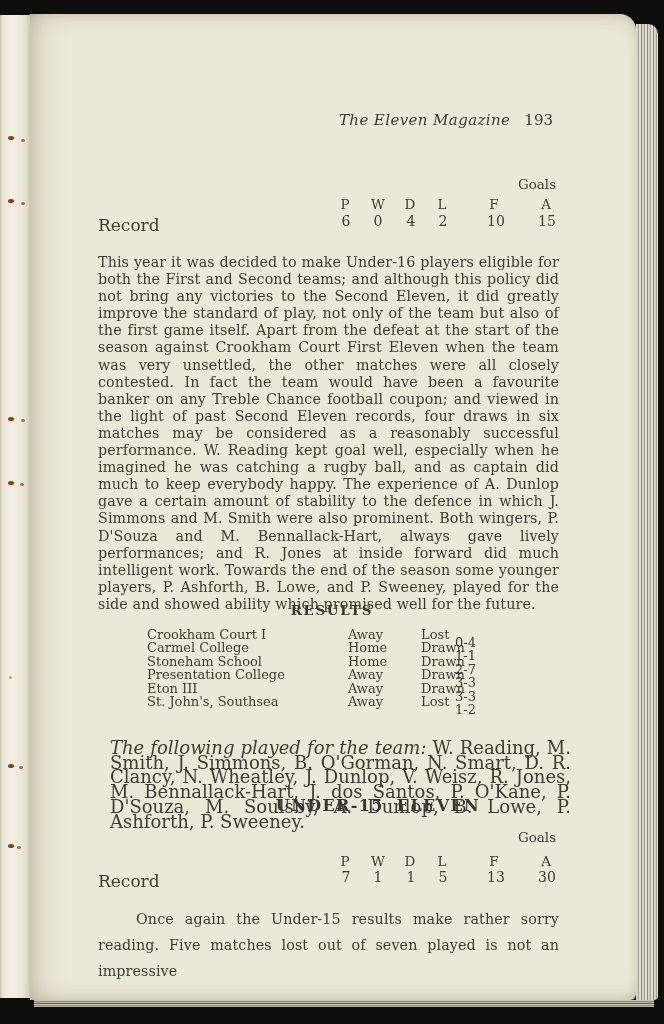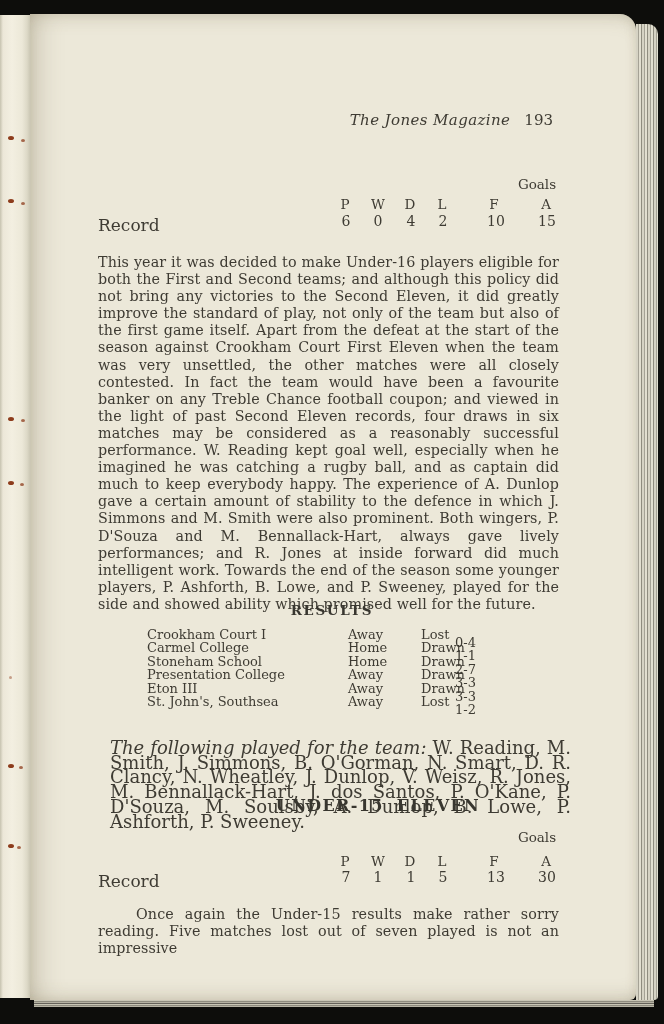--- a/index.html
+++ b/index.html
@@ -64,21 +64,21 @@
   .tc{position:absolute;transform:translateX(-50%);font-size:13.5px;white-space:nowrap;}
   .tv{position:absolute;transform:translateX(-50%);font-size:14px;white-space:nowrap;}
   .lbl{position:absolute;left:98px;font-size:17px;}
   .body-par{
     position:absolute;left:98px;width:461px;
     font-size:14.3px;line-height:17.1px;text-align:justify;
     letter-spacing:.1px;
     margin-top:8px;
   }
   .body1{top:246px;}
-  .body2{top:898px;line-height:17px;text-indent:38px;text-align-last:justify;}
+  .body2{top:898px;line-height:26px;text-indent:38px;text-align-last:justify;}
   .rrow{position:absolute;left:0;width:664px;height:14px;font-size:13px;}
   .rrow span{position:absolute;top:0;white-space:nowrap;}
   .rt{left:147px;}
   .rv{left:348px;}
   .rr{left:421px;}
   .rs{left:455px;margin-top:8px;}
   .players{
     position:absolute;left:110px;top:723px;width:461px;
     font-size:18px;line-height:14.7px;text-align:justify;
   }
@@ -104,21 +104,21 @@
   <div class="dot small" style="left:20px;top:483px;"></div>
   <div class="dot faint" style="left:9px;top:676px;"></div>
   <div class="dot big" style="left:8px;top:764px;"></div>
   <div class="dot small" style="left:19px;top:766px;"></div>
   <div class="dot big" style="left:8px;top:844px;"></div>
   <div class="dot small" style="left:17px;top:846px;"></div>
 
   <div class="content">
 
     <div class="hdr">
-      <span class="mag">The Jones Magazine</span><span class="pg">193</span>
+      <span class="mag">The Eleven Magazine</span><span class="pg">193</span>
     </div>
 
 
     <div class="goals" style="top:176px;">Goals</div>
     <span class="tc" style="left:345px;top:196px;">P</span>
     <span class="tc" style="left:378px;top:196px;">W</span>
     <span class="tc" style="left:410px;top:196px;">D</span>
     <span class="tc" style="left:442px;top:196px;">L</span>
     <span class="tc" style="left:494px;top:196px;">F</span>
     <span class="tc" style="left:546px;top:196px;">A</span>

